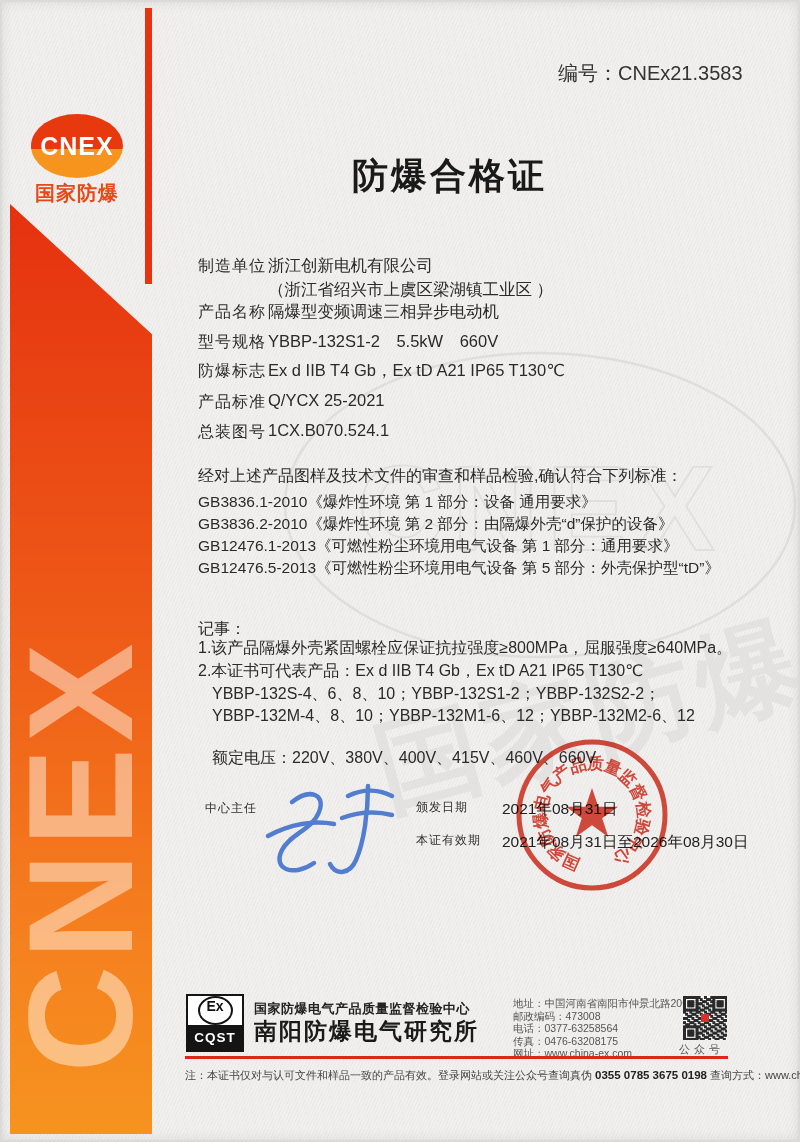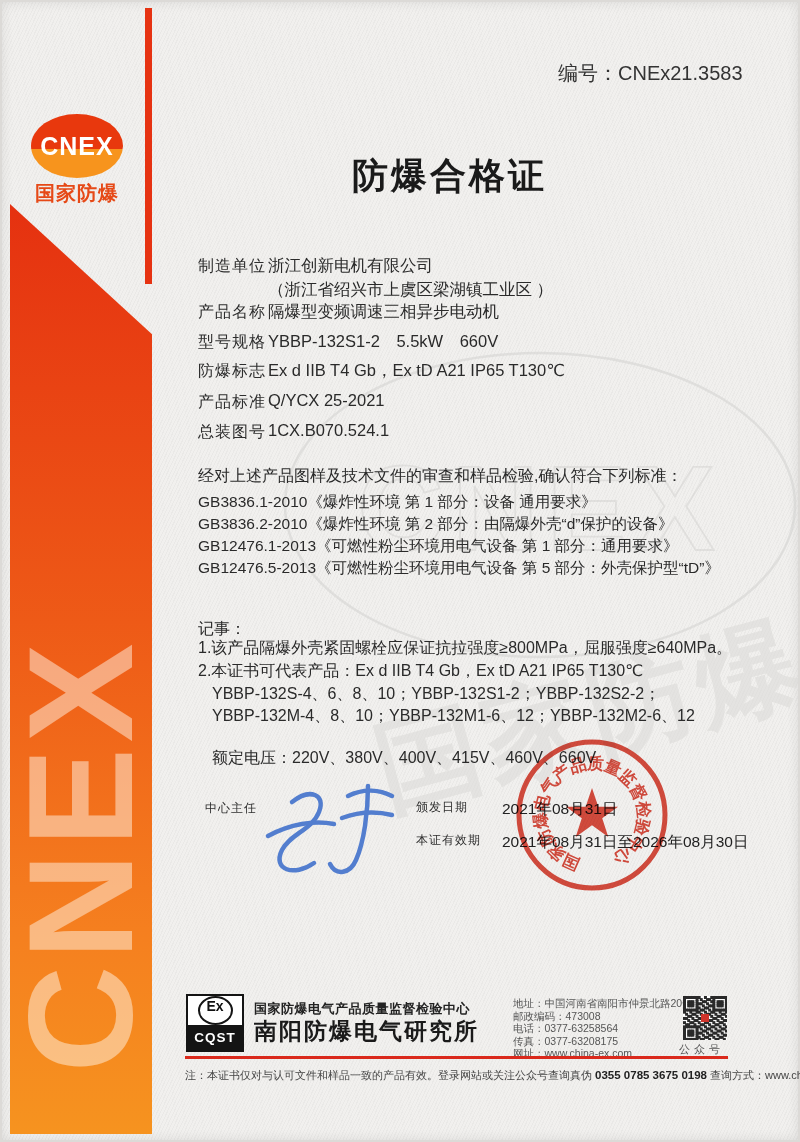--- a/index.html
+++ b/index.html
@@ -167,21 +167,21 @@
     </div>
     <div class="cqst-bottom">CQST</div>
   </div>
   <div class="abs center-name">国家防爆电气产品质量监督检验中心</div>
   <div class="abs institute">南阳防爆电气研究所</div>
 
   <div class="abs contact">
     <div>地址：中国河南省南阳市仲景北路20号</div>
     <div>邮政编码：473008</div>
     <div>电话：0377-63258564</div>
-    <div>传真：0377-63208175</div>
+    <div>传真：0476-63208175</div>
     <div>网址：www.china-ex.com</div>
   </div>
 
   <svg class="abs qr" id="qr-svg" width="44" height="44" viewBox="0 0 44 44">
       <rect x="0.00" y="0.00" width="3" height="3" fill="#2a2a2a"></rect>
       <rect x="2.10" y="0.00" width="3" height="3" fill="#2a2a2a"></rect>
       <rect x="4.19" y="0.00" width="3" height="3" fill="#2a2a2a"></rect>
       <rect x="6.29" y="0.00" width="3" height="3" fill="#2a2a2a"></rect>
       <rect x="8.38" y="0.00" width="3" height="3" fill="#2a2a2a"></rect>
       <rect x="10.48" y="0.00" width="3" height="3" fill="#2a2a2a"></rect>

